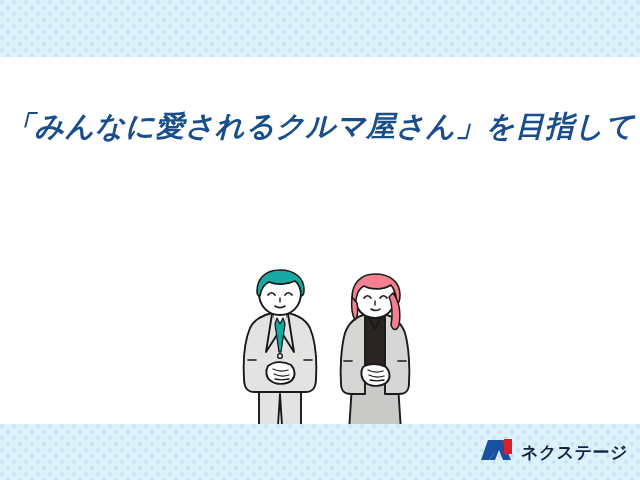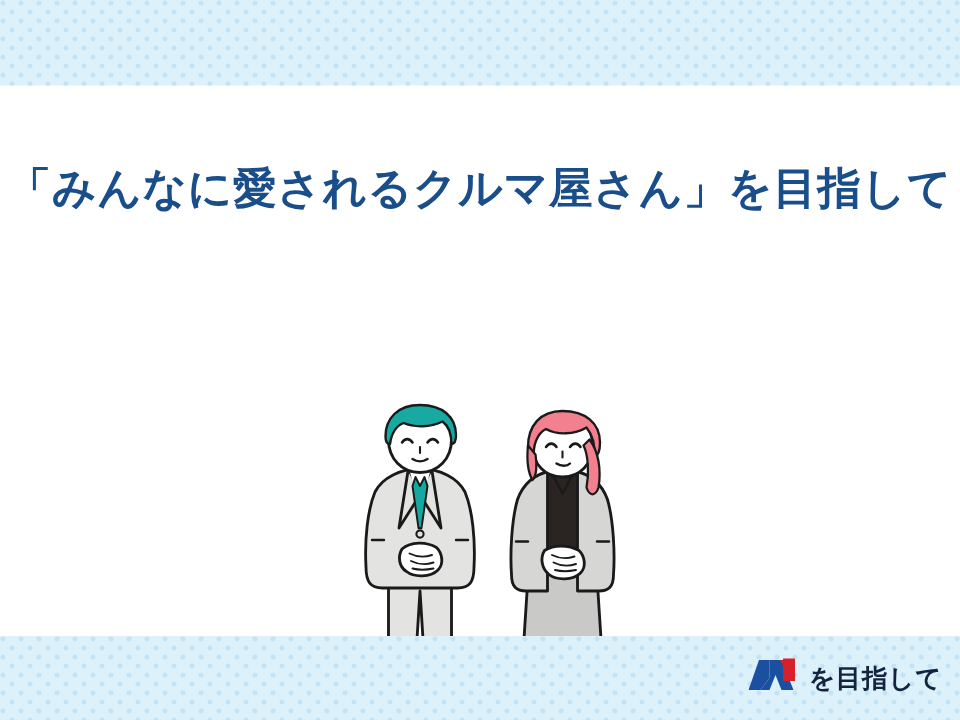--- a/index.html
+++ b/index.html
@@ -34,20 +34,21 @@
   #band-bottom { top: 424px; height: 56px; }
 
   
   #headline {
     position: absolute;
     left: 0;
     top: 112px;
     width: 640px;
     text-align: center;
     line-height: 1;
+    font-style: italic;
   }
   #headline-line1 {
     display: block;
     font-size: 29px;
     font-weight: bold;
     color: #1a4e8a;
     letter-spacing: 0.5px;
     white-space: nowrap;
   }
   #headline-line2 {
@@ -235,16 +236,16 @@
   <div id="logo">
     <span id="logo-mark">
       <svg width="34" height="24" viewBox="0 0 34 24" xmlns="http://www.w3.org/2000/svg">
         <polygon points="0,22 7,2 14,2 14,14 8,22" fill="#1b4fa0"></polygon>
         <polygon points="8,22 14,14 14,2 22,2 14,22" fill="#1b4fa0"></polygon>
         <polygon points="14,2 22,2 30,22 22,22" fill="#1b4fa0"></polygon>
         <polygon points="23,1 31,1 31,16 23,16" fill="#d8202a"></polygon>
         <polygon points="21,2 31,2 31,6 23,6" fill="#d8202a"></polygon>
       </svg>
     </span>
-    <span id="logo-text">を目指して</span>
+    <span id="logo-text">ネクステージ</span>
   </div>
 
 </div>
 
 </body></html>

